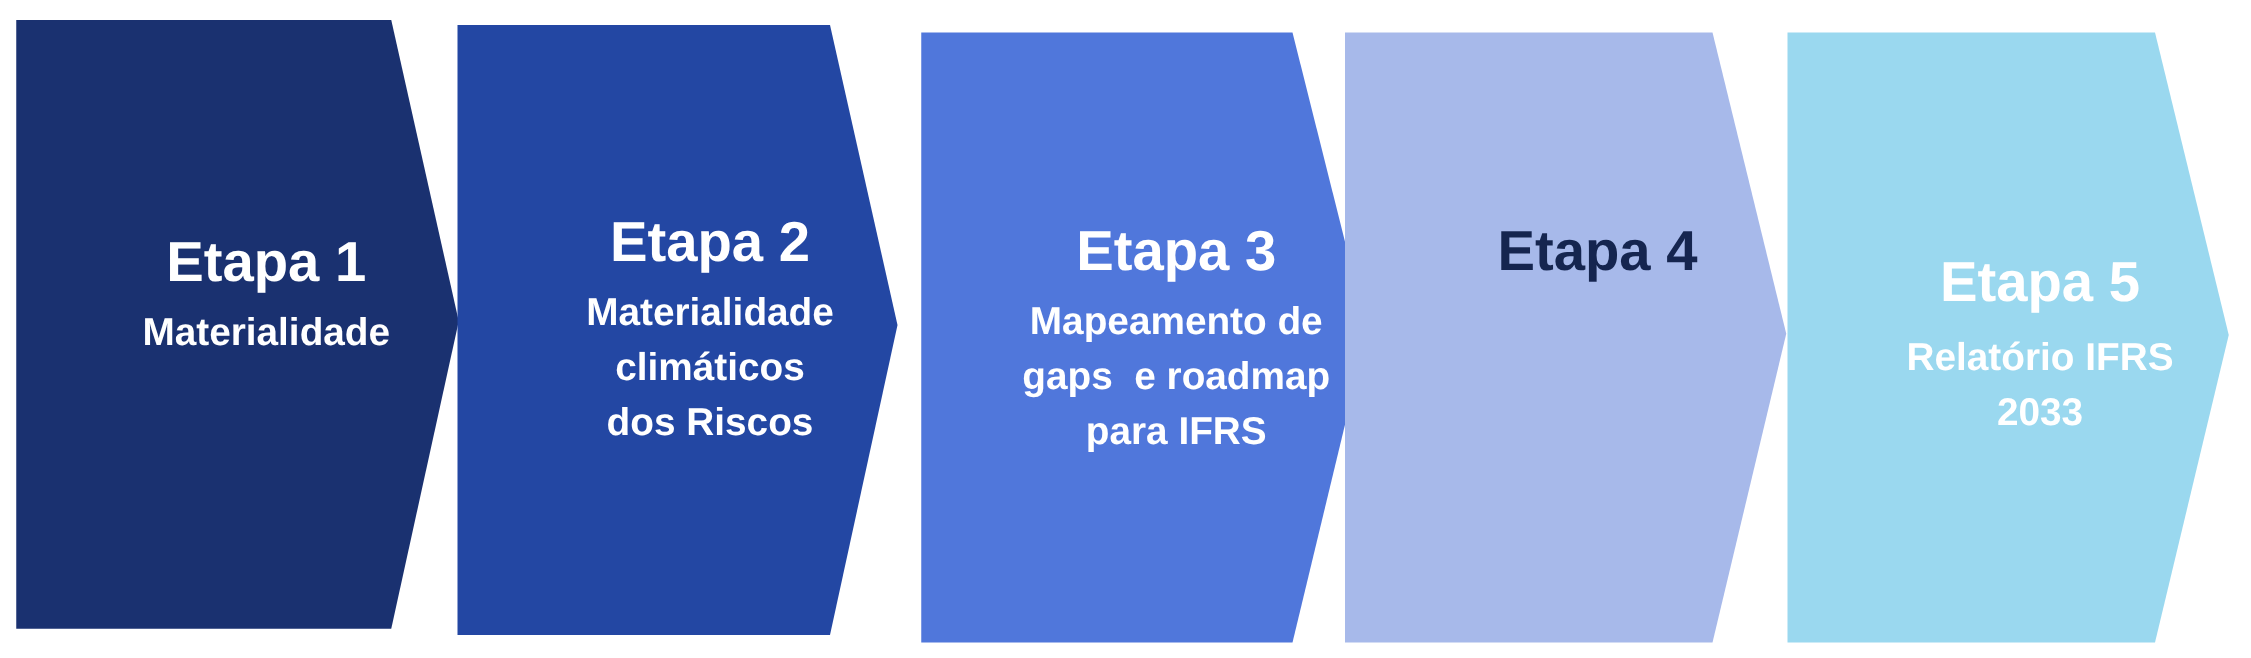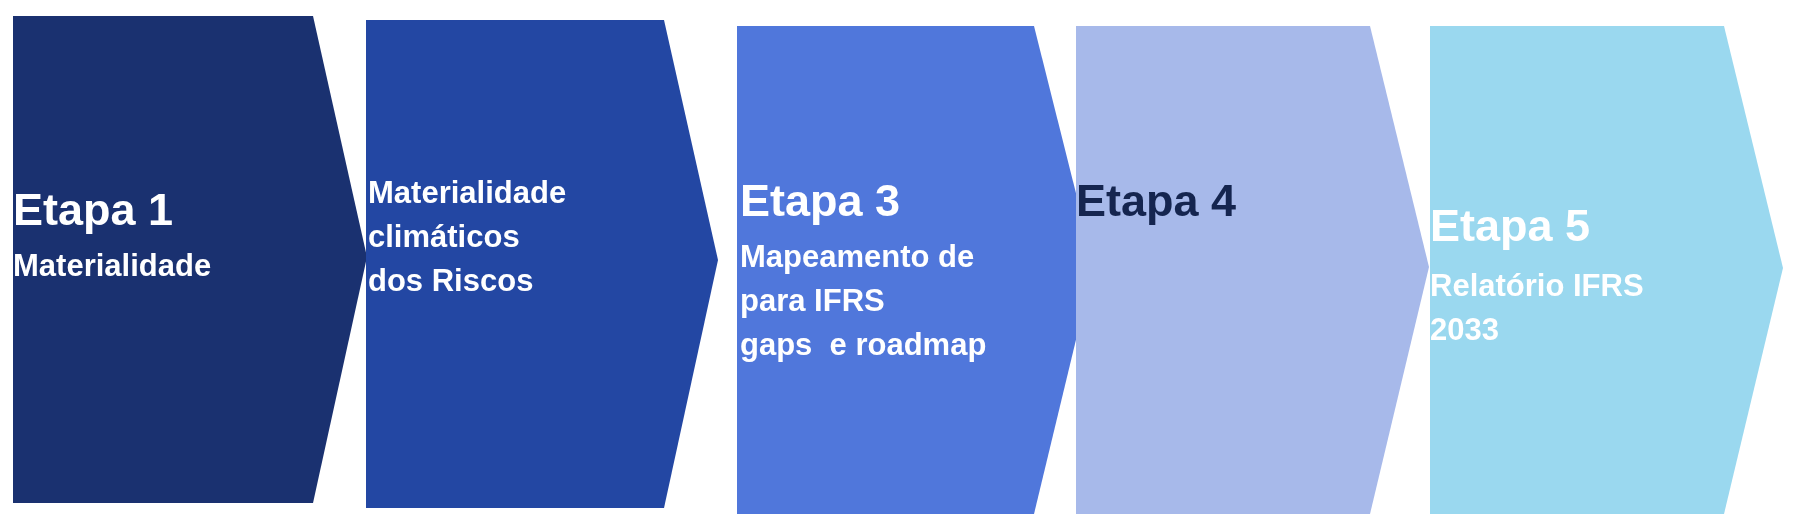--- a/index.html
+++ b/index.html
@@ -1,21 +1,21 @@
 <!DOCTYPE html>
 <html><head>
 <meta charset="utf-8">
 <style>
   html, body { margin: 0; padding: 0; background: #ffffff; }
   body { width: 1801px; height: 526px; position: relative; overflow: hidden;
          font-family: "Liberation Sans", sans-serif; }
   .stage { position: absolute; left: 0; top: 0; width: 1801px; height: 526px; }
   .step { position: absolute; }
   .step svg { position: absolute; left: 0; top: 0; }
-  .text-block { position: absolute; font-weight: bold; line-height: 1; }
+  .text-block { position: absolute; text-align: center; font-weight: bold; line-height: 1; padding-left: 38px; }
   .title { font-size: 45px; display: block; }
   .sub { font-size: 31px; display: block; line-height: 44px; }
 </style>
 </head>
 <body>
 
 <div class="stage">
 
   <div class="step" style="left:0;top:0;width:1801px;height:526px;">
     <svg width="1801" height="526">
@@ -25,35 +25,36 @@
       <span class="title" style="margin-bottom:12px;">Etapa 1</span>
       <span class="sub">Materialidade</span>
     </div>
   </div>
 
   <div class="step" style="left:0;top:0;width:1801px;height:526px;">
     <svg width="1801" height="526">
       <polygon points="366,20 664,20 718,260 664,508 366,508" fill="#2347a3"></polygon>
     </svg>
     <div class="text-block" style="left:368px;width:324px;top:171px;color:#ffffff;">
+      <span class="title" style="margin-bottom:12px;">Etapa 2</span>
       <span class="sub">Materialidade</span>
       <span class="sub">climáticos</span>
       <span class="sub">dos Riscos</span>
     </div>
   </div>
 
   <div class="step" style="left:18px;top:0;width:1801px;height:406px;">
     <svg width="1801" height="526">
       <polygon points="719,26 1016,26 1076,265 1016,514 719,514" fill="#5077db"></polygon>
     </svg>
     <div class="text-block" style="left:722px;width:326px;top:178px;color:#ffffff;">
       <span class="title" style="margin-bottom:12px;">Etapa 3</span>
       <span class="sub">Mapeamento de</span>
+      <span class="sub" style="white-space:pre;">gaps  e roadmap</span>
       <span class="sub">para IFRS</span>
-      <span class="sub" style="white-space:pre;">gaps  e roadmap</span>
     </div>
   </div>
 
   <div class="step" style="left:0;top:0;width:1801px;height:526px;">
     <svg width="1801" height="526">
       <polygon points="1076,26 1370,26 1429,267 1370,514 1076,514" fill="#a7b9ea"></polygon>
     </svg>
     <div class="text-block" style="left:1076px;width:328px;top:178px;color:#15254f;">
       <span class="title" style="">Etapa 4</span>
     </div>

